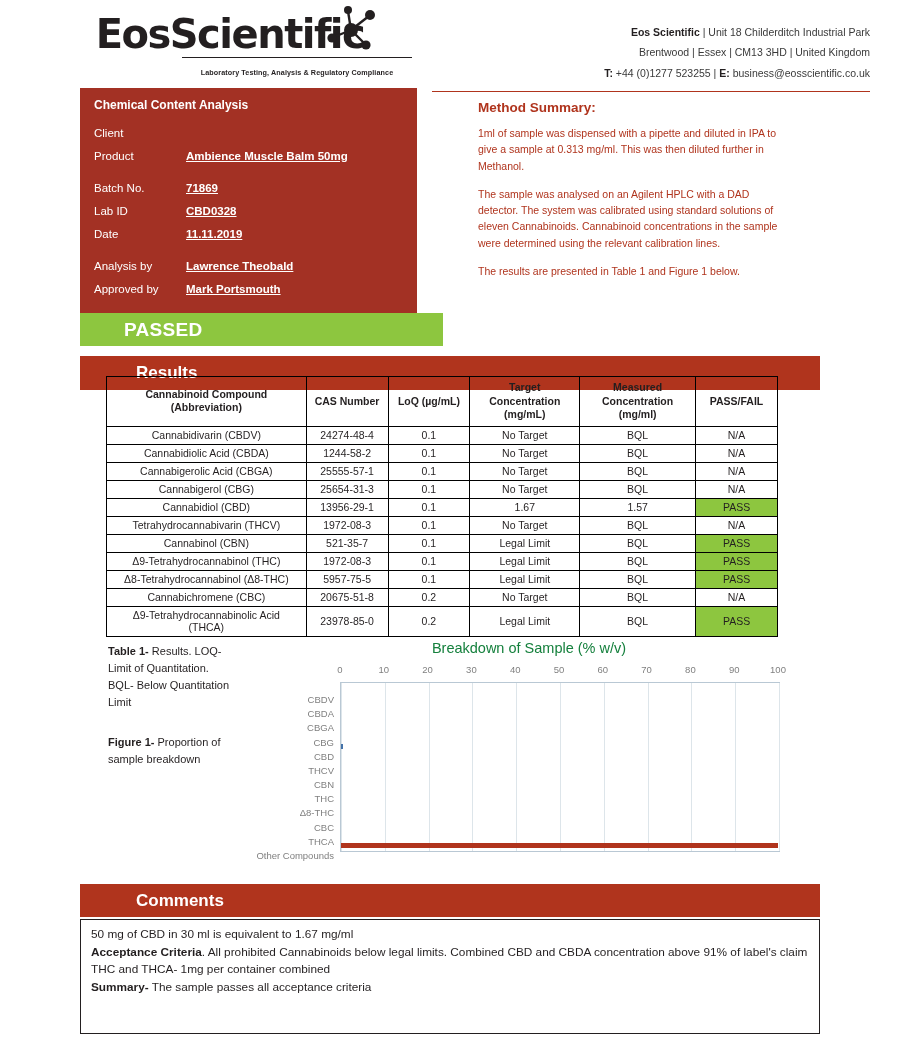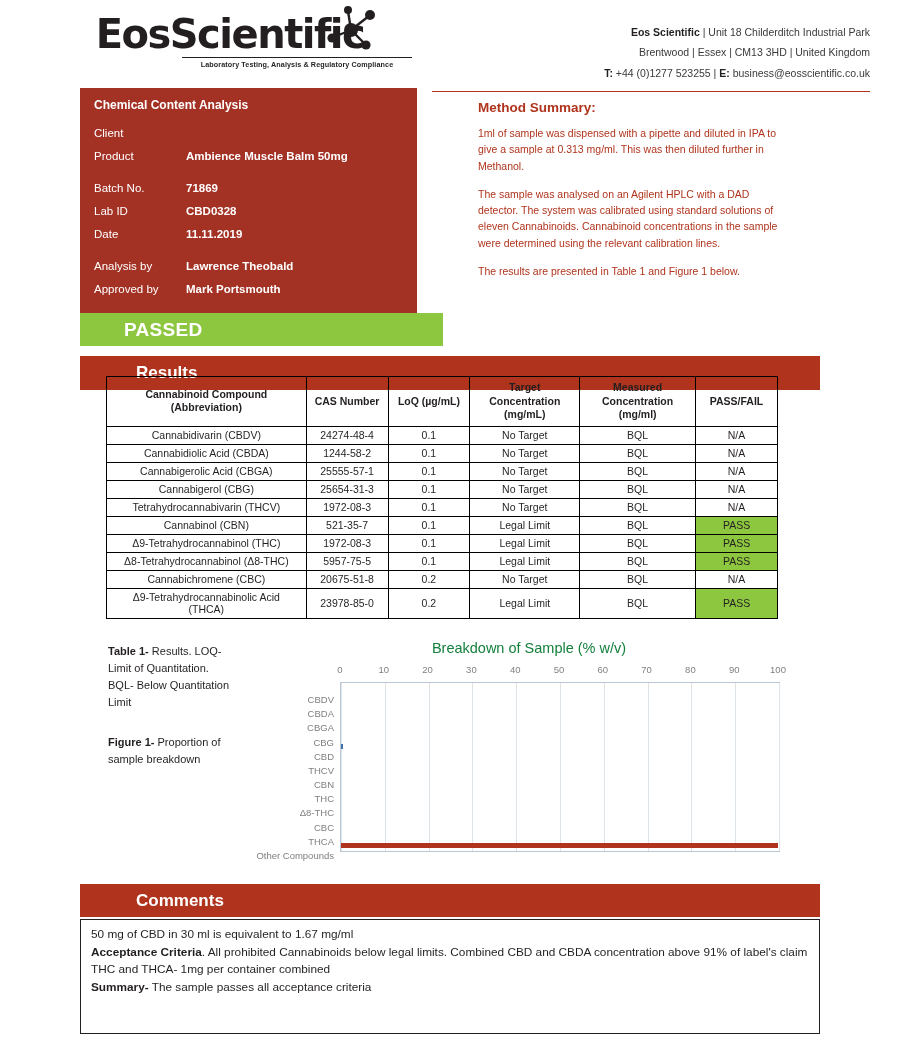--- a/index.html
+++ b/index.html
@@ -34,21 +34,21 @@
     line-height: 1;
   }
   .logo-sub {
     text-align: center;
     font-size: 7.2px;
     font-weight: bold;
     color: #231f20;
     letter-spacing: 0.1px;
     margin-top: 3px;
     border-top: 1.2px solid #231f20;
-    padding-top: 2px;
+    padding-top: 10px;
     width: 230px;
     margin-left: auto;
     margin-right: 18px;
   }
   .molecule {
     position: absolute;
     right: 52px;
     top: -2px;
   }
   .company-info {
@@ -77,21 +77,21 @@
     padding: 10px 14px 12px 14px;
     font-size: 11.5px;
   }
   .info-title {
     font-weight: bold;
     font-size: 12px;
     margin-bottom: 10px;
   }
   .info-row { display: flex; line-height: 2.0; }
   .info-label { width: 92px; flex: none; }
-  .info-value { font-weight: bold; }
+  .info-value { font-weight: bold; text-decoration: underline; }
   .info-gap { height: 9px; }
 
   
   .method {
     position: absolute;
     left: 478px;
     top: 100px;
     width: 300px;
     color: #b0341d;
   }
@@ -385,20 +385,28 @@
         <td>BQL</td>
         <td>N/A</td>
       </tr>
       <tr>
         <td>Cannabigerol (CBG)</td>
         <td>25654-31-3</td>
         <td>0.1</td>
         <td>No Target</td>
         <td>BQL</td>
         <td>N/A</td>
+      </tr>
+      <tr>
+        <td>Cannabidiol (CBD)</td>
+        <td>13956-29-1</td>
+        <td>0.1</td>
+        <td>1.67</td>
+        <td>1.57</td>
+        <td class="pass-cell">PASS</td>
       </tr>
       <tr>
         <td>Tetrahydrocannabivarin (THCV)</td>
         <td>1972-08-3</td>
         <td>0.1</td>
         <td>No Target</td>
         <td>BQL</td>
         <td>N/A</td>
       </tr>
       <tr>

